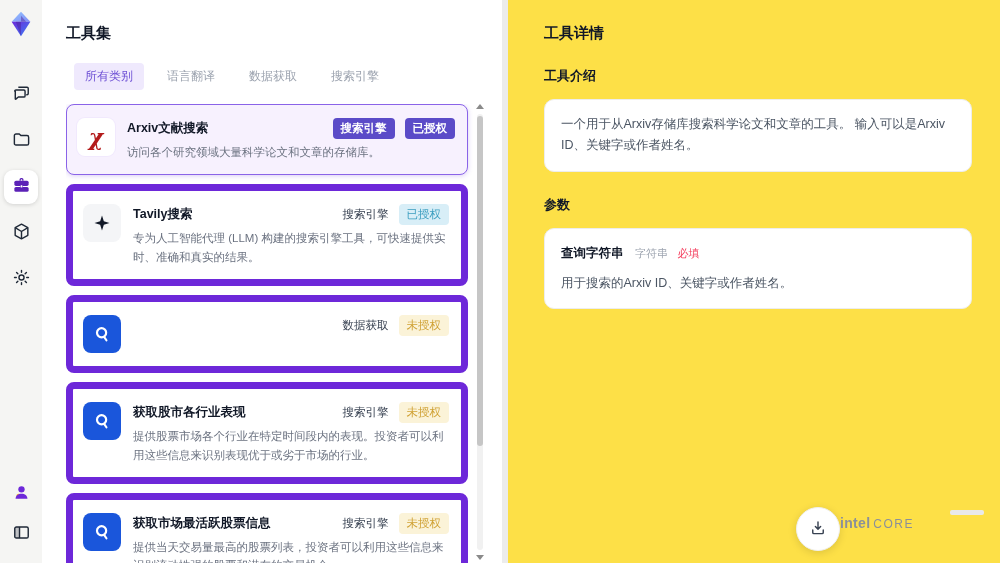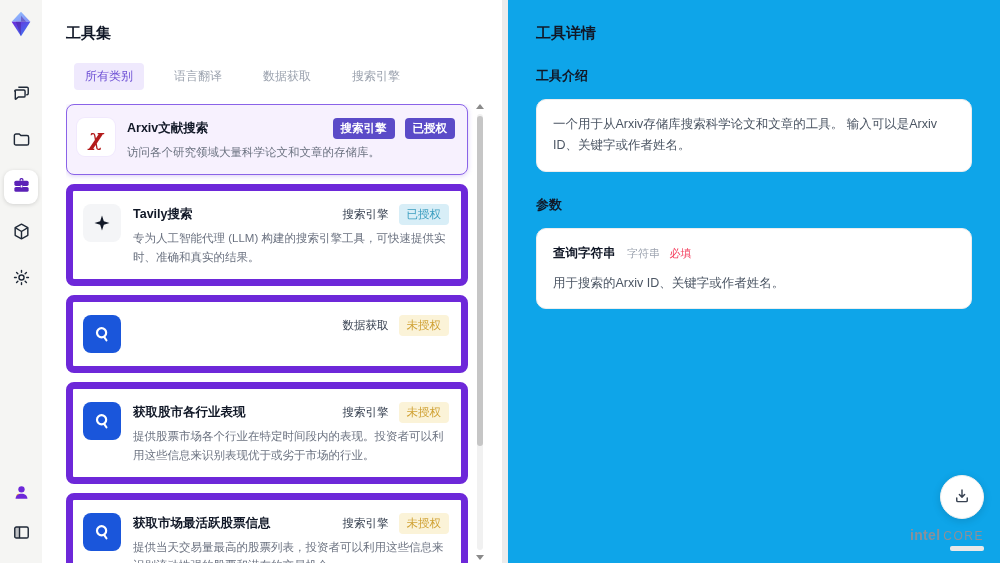--- a/index.html
+++ b/index.html
@@ -11,21 +11,21 @@
   .logo { width:28px; height:28px; margin-bottom:34px; }
   .nav-btn { width:34px; height:34px; margin:6px 0; display:flex; align-items:center; justify-content:center; background:transparent; border:none; border-radius:9px; color:#1f2937; cursor:pointer; }
   .nav-btn svg { width:19px; height:19px; }
   .nav-btn.active { background:#fff; color:#5b21b6; box-shadow:0 1px 4px rgba(0,0,0,.14); }
   .sidebar-bottom { margin-top:auto; padding-bottom:12px; display:flex; flex-direction:column; align-items:center; gap:6px; }
   .sidebar-bottom .nav-btn { margin:0; }
 
   
   .main-panel { position:absolute; left:42px; top:0; width:460px; height:548px; background:#fff; padding:20px 18px 0 24px; }
   .page-title { font-size:15px; font-weight:bold; margin:4px 0 20px; }
-  .tabs { display:flex; gap:19px; margin-bottom:14px;padding-left:8px; }
+  .tabs { display:flex; gap:12px; margin-bottom:14px;padding-left:8px; }
   .tab { font-size:12px; padding:5px 11px; border-radius:4px; border:none; background:transparent; color:#9ca3af; cursor:pointer; white-space:nowrap; }
   .tab.active { background:#efe9fd; color:#6d4fd4; }
 
   .tool-list { position:relative; height:460px; overflow:hidden; padding-right:16px; }
   .card { position:relative; display:flex; gap:12px; padding:13px 12px 13px 10px; border:7px solid #6d28d9; border-radius:8px; background:#fff; margin-bottom:9px; cursor:pointer; }
   .card.selected { background:#f7f1fe; border:1px solid #8a63e8; box-shadow:0 1px 5px rgba(122,80,220,.28); }
   .tool-icon { width:38px; height:38px; border-radius:8px; flex-shrink:0; display:flex; align-items:center; justify-content:center; }
   .tool-icon.arxiv { background:#fff; box-shadow:0 0 0 1px #f1e9fd; color:#b31b1b; font-family:"DejaVu Serif", serif; font-style:italic; font-weight:bold; font-size:22px; }
   .tool-icon.tavily { background:#f4f5f7; color:#111827; }
   .tool-icon.qblue { background:#1a56db; color:#fff; }
@@ -44,32 +44,32 @@
   .sb-track { position:absolute; left:1px; top:10px; bottom:10px; width:6px; background:#f1f1f1; border-radius:3px; }
   .sb-thumb { position:absolute; left:1px; top:12px; height:330px; width:6px; background:#c6c6c6; border-radius:3px; cursor:grab; }
   .sb-up, .sb-down { position:absolute; left:0; width:0; height:0; border-left:4px solid transparent; border-right:4px solid transparent; }
   .sb-up { top:0; border-bottom:5px solid #8a8a8a; }
   .sb-down { bottom:0; border-top:5px solid #8a8a8a; }
 
   
   .divider { position:absolute; left:502px; top:0; bottom:0; width:6px; background:#ececec; z-index:1; }
 
   
-  .detail-panel { position:absolute; left:508px; top:0; right:0; height:563px; background:#0ea5e9; padding:20px 28px 0 28px; }
+  .detail-panel { position:absolute; left:508px; top:0; right:0; height:563px; background:#fde047; padding:20px 28px 0 36px; }
   .detail-title { font-size:15px; font-weight:bold; margin:4px 0 24px; }
   .section-heading { font-size:13px; font-weight:bold; margin:0 0 14px; }
   .box { border:1px solid #ededed; border-radius:10px; padding:14px 16px; font-size:12.5px; color:#4b5563; background:#fff; line-height:1.7; margin-bottom:24px; }
   .param-head { margin-bottom:8px; }
   .param-name { font-weight:bold; color:#111827; font-size:12.5px; margin-right:8px;font-family:Liberation Mono, monospace; }
   .param-type { color:#9ca3af; font-size:11px; margin-right:6px; }
   .param-required { color:#f43f5e; font-size:11px; }
   .param-desc { color:#4b5563; font-size:12.5px; }
 
   
-  .fab-group { position:absolute; right:16px; bottom:12px; display:flex; flex-direction:column; align-items:flex-end; z-index:3; }
+  .fab-group { position:absolute; right:16px; bottom:12px; display:flex; align-items:flex-start; z-index:3; }
   .fab { width:44px; height:44px; border-radius:50%; background:#fff; border:1px solid #f0f0f0; box-shadow:0 2px 8px rgba(0,0,0,.13); display:flex; align-items:center; justify-content:center; color:#374151; cursor:pointer; }
   .fab svg { width:18px; height:18px; }
   .intel-logo { margin-top:8px; color:#8b9099; display:flex; align-items:baseline; gap:3px; }
   .intel-word { font-weight:bold; font-size:14px; letter-spacing:.3px; }
   .core-word { font-size:12px; letter-spacing:1.5px; }
   .intel-sub { height:5px; width:34px; background:#e9e9e9; border-radius:2px; margin:3px 0 0 36px; }
 </style>
 </head>
 <body>
 

